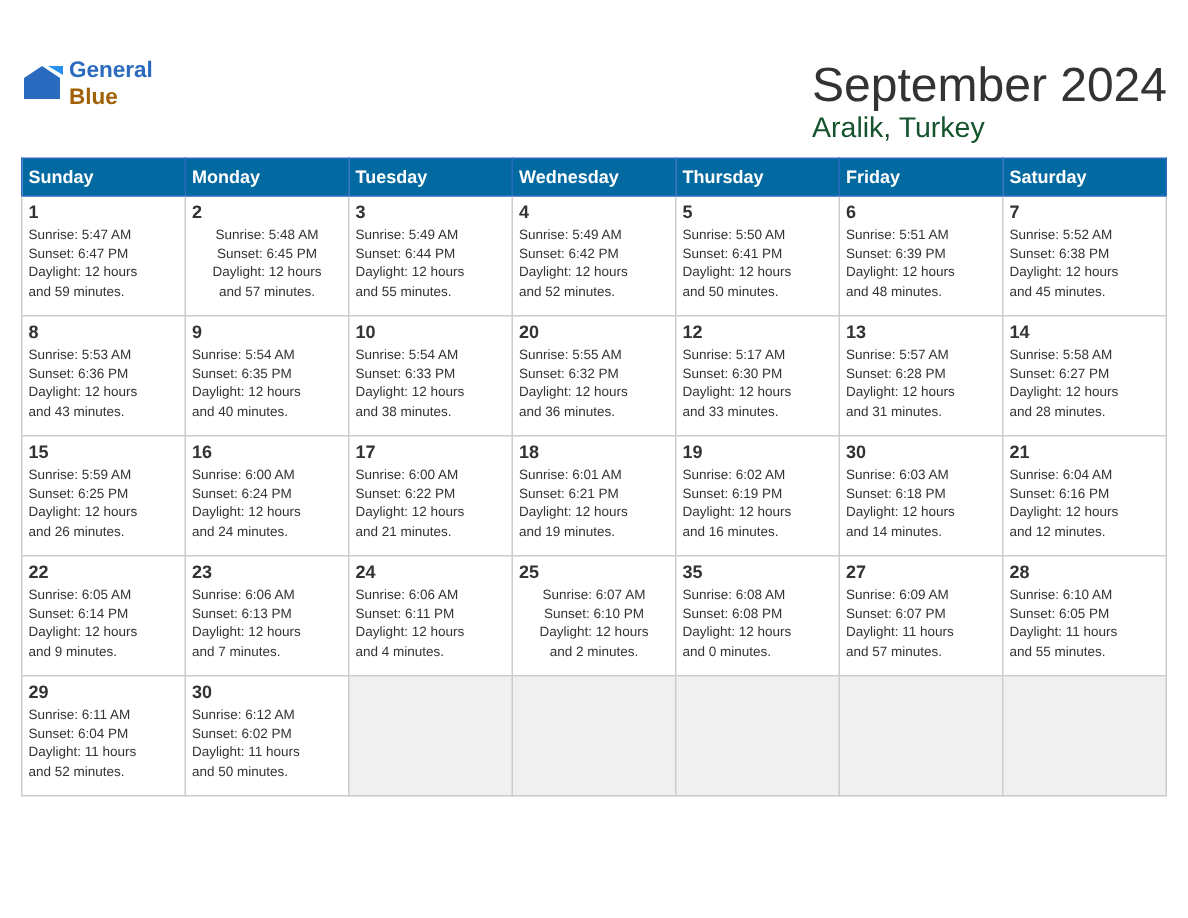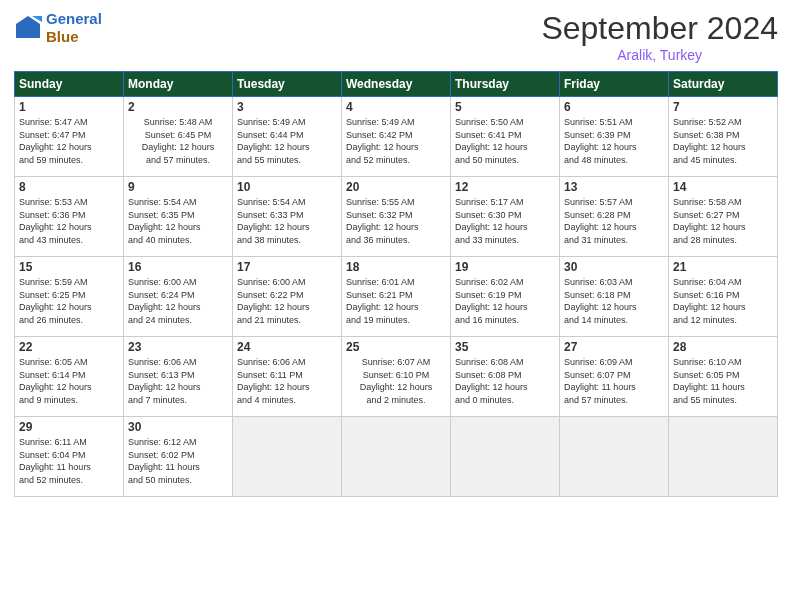--- a/index.html
+++ b/index.html
@@ -6,55 +6,56 @@
     body {
       font-family: Arial, sans-serif;
       background: #fff;
       width: 792px;
       height: 612px;
       overflow: hidden;
     }
     .container {
       width: 792px;
       padding: 10px 14px;
+      margin-top: 28px;
     }
     .header {
       display: flex;
       justify-content: space-between;
       align-items: flex-start;
       margin-bottom: 8px;
     }
     .logo {
       display: flex;
       align-items: center;
       gap: 4px;
     }
     .logo-icon {
       width: 28px;
       height: 28px;
     }
     .title-block {
-      text-align: center;
+      text-align: left;
     }
     .month-title {
       font-size: 32px;
       font-weight: normal;
       color: #333;
     }
     .location {
-      font-size: 14px;
-      color: #8b5cf6;
+      font-size: 19px;
+      color: #14532d;
     }
     table {
       width: 100%;
       border-collapse: collapse;
       table-layout: fixed;
     }
     th {
-      background: #14532d;
+      background: #0369a1;
       color: #fff;
       font-size: 12px;
       font-weight: bold;
       padding: 5px 4px;
       text-align: left;
       border: 1px solid #2a6bbf;
     }
     td {
       border: 1px solid #ccc;
       vertical-align: top;

